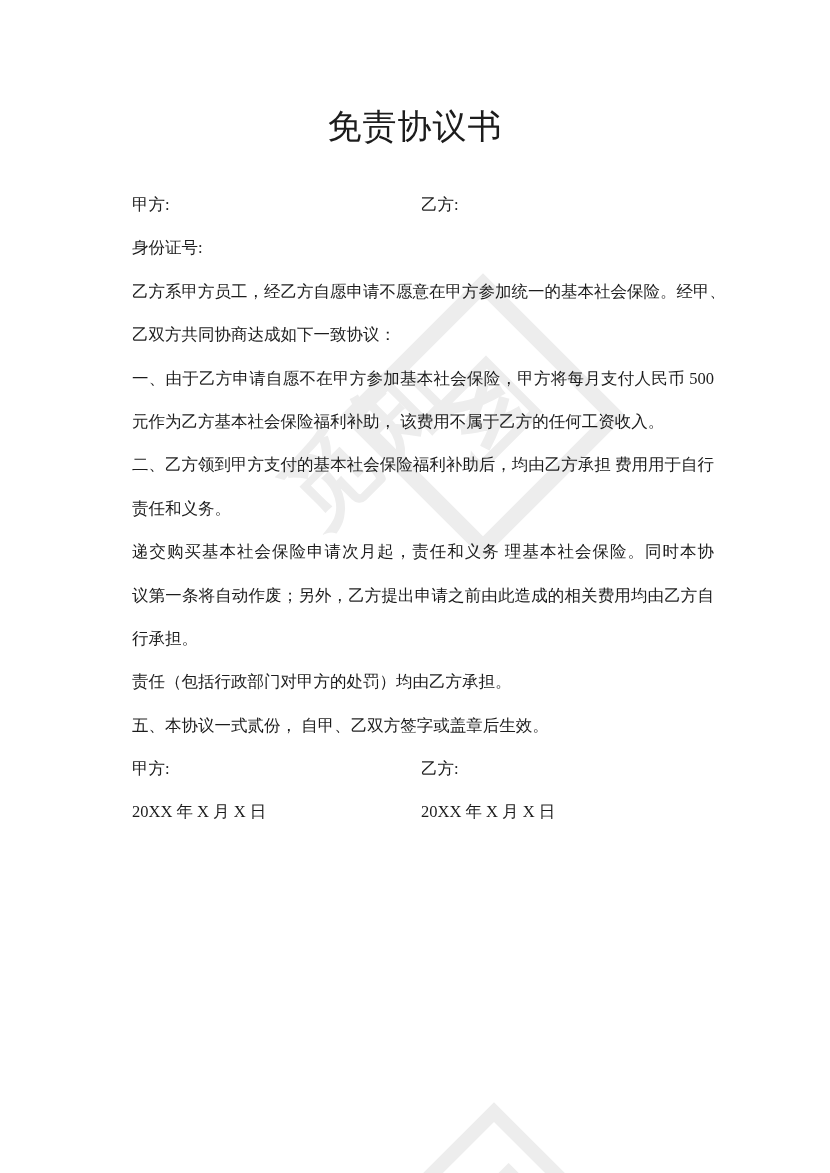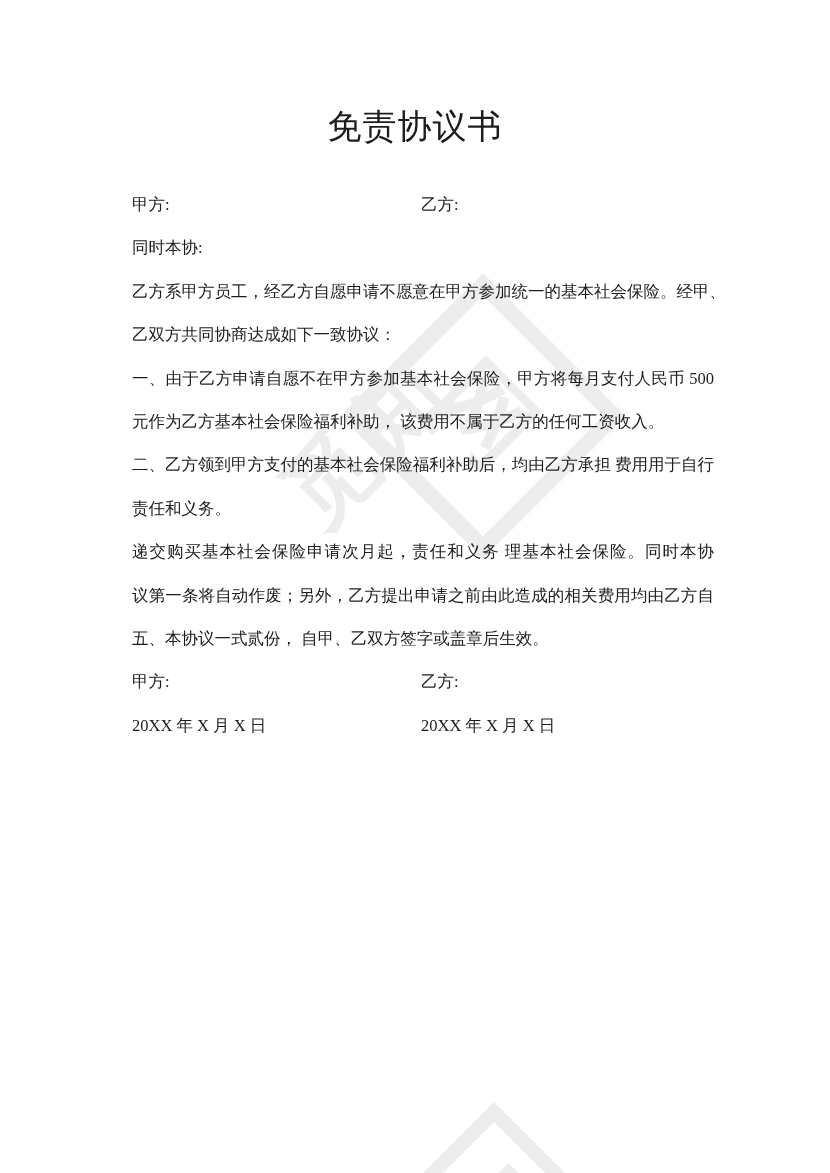--- a/index.html
+++ b/index.html
@@ -71,30 +71,32 @@
   </div>
 
   <h1 class="title">免责协议书</h1>
 
   <div class="content">
 
     <div class="line">
       <span class="col-a">甲方:</span><span>乙方:</span>
     </div>
 
-    <div class="line">同时本协:</div>
+    <div class="line">身份证号:</div>
 
     <div class="line fill">乙方系甲方员工，经乙方自愿申请不愿意在甲方参加统一的基本社会保险。经甲、</div>
     <div class="line">乙双方共同协商达成如下一致协议：</div>
     <div class="line fill">一、由于乙方申请自愿不在甲方参加基本社会保险，甲方将每月支付人民币 500</div>
     <div class="line">元作为乙方基本社会保险福利补助， 该费用不属于乙方的任何工资收入。</div>
     <div class="line fill">二、乙方领到甲方支付的基本社会保险福利补助后，均由乙方承担 费用用于自行</div>
     <div class="line">责任和义务。</div>
     <div class="line fill">递交购买基本社会保险申请次月起，责任和义务 理基本社会保险。同时本协</div>
     <div class="line fill">议第一条将自动作废；另外，乙方提出申请之前由此造成的相关费用均由乙方自</div>
+    <div class="line">行承担。</div>
+    <div class="line">责任（包括行政部门对甲方的处罚）均由乙方承担。</div>
     <div class="line">五、本协议一式贰份， 自甲、乙双方签字或盖章后生效。</div>
 
     <div class="line">
       <span class="col-a">甲方:</span><span>乙方:</span>
     </div>
     <div class="line">
       <span class="col-a">20XX 年 X 月 X 日</span><span>20XX 年 X 月 X 日</span>
     </div>
 
   </div>

